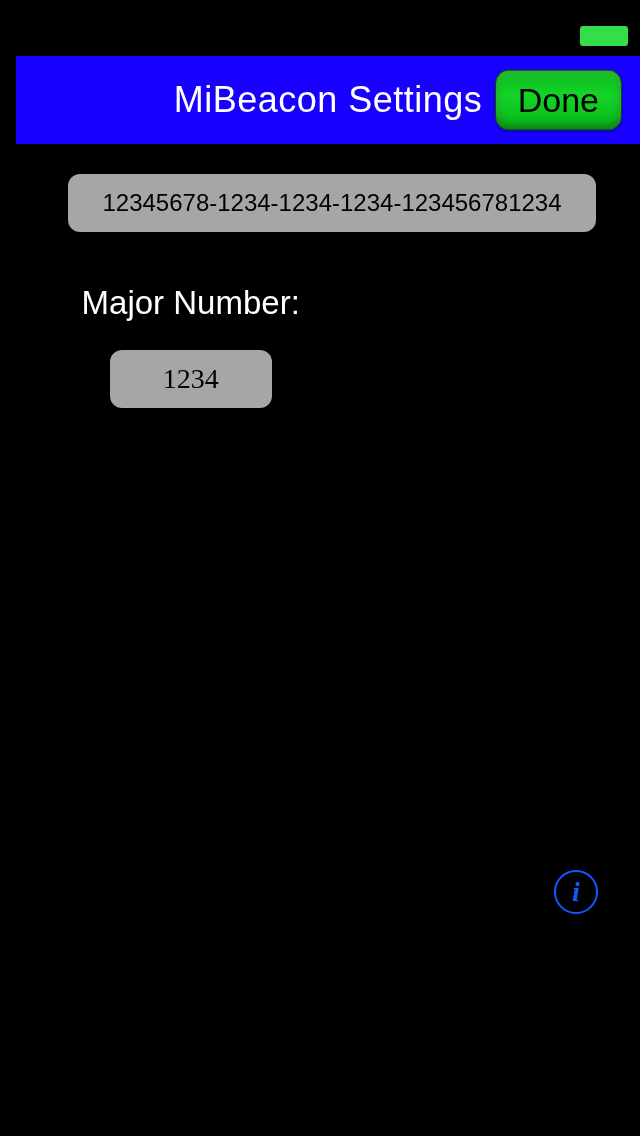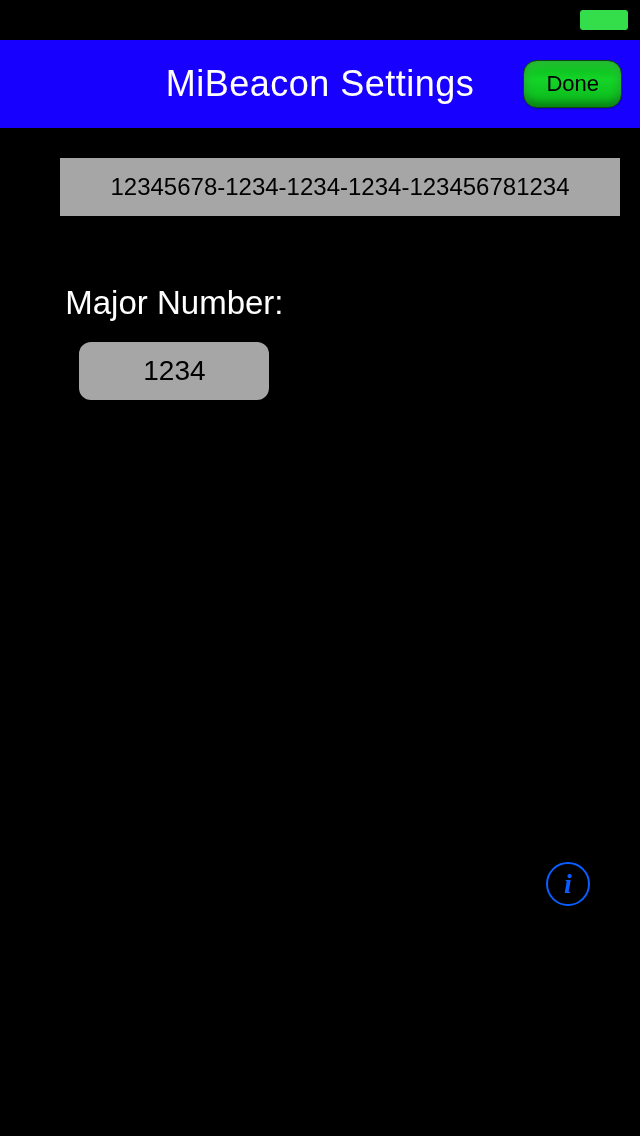--- a/index.html
+++ b/index.html
@@ -1,17 +1,17 @@
 <!DOCTYPE html>
 <html><head>
   <meta charset="utf-8">
   <style>
     * {
       margin: 0;
-      padding: 0;
+      padding: 8px;
       box-sizing: border-box;
     }
     body {
       width: 640px;
       height: 1136px;
       background: #000000;
       font-family: -apple-system, "Helvetica Neue", Helvetica, Arial, sans-serif;
       position: relative;
       overflow: hidden;
     }
@@ -44,52 +44,52 @@
     }
     .done-button {
       position: absolute;
       right: 18px;
       top: 50%;
       transform: translateY(-50%);
       background: linear-gradient(to bottom, #0ab51a 0%, #14d428 40%, #0ab51a 100%);
       border: 1px solid #0a4a0a;
       border-radius: 14px;
       padding: 10px 22px;
-      font-size: 22px;
+      font-size: 34px;
       color: #000000;
       box-shadow: inset 0 4px 8px rgba(255,255,255,0.15), inset 0 -4px 8px rgba(0,0,0,0.35), 0 1px 2px rgba(0,0,0,0.3);
       font-weight: 400;
       cursor: pointer;
     }
     .content {
       padding-top: 30px;
     }
     .section-label {
       color: #ffffff;
       font-size: 34px;
       text-align: center;
       font-weight: 400;
       margin-bottom: 18px;
     }
     .uuid-field {
-      margin: 0 60px;
+      margin: 0 44px;
       background: #a6a6a6;
       border: none;
-      border-radius: 0;
+      border-radius: 12px;
       height: 58px;
       font-size: 24px;
       color: #000000;
       text-align: center;
       width: calc(100% - 80px);
       font-family: inherit;
     }
     .row {
       display: flex;
       justify-content: space-between;
-      margin-top: 68px;
+      margin-top: 36px;
       padding: 0 40px;
       gap: 30px;
     }
     .col {
       width: 48%;
       display: flex;
       flex-direction: column;
       align-items: center;
     }
     .col-label {
@@ -97,25 +97,25 @@
       font-size: 33px;
       font-weight: 400;
       margin-bottom: 20px;
       white-space: nowrap;
     }
     .num-field {
       background: #a6a6a6;
       border: none;
       border-radius: 12px;
       height: 58px;
-      width: 190px;
+      width: 162px;
       font-size: 28px;
       color: #000000;
       text-align: center;
-      font-family: Liberation Sans, sans-serif;
+      font-family: Liberation Serif, serif;
     }
     .info-button {
       position: absolute;
       right: 50px;
       bottom: 230px;
       width: 44px;
       height: 44px;
       border: 2.5px solid #0a5dff;
       border-radius: 50%;
       background: transparent;

